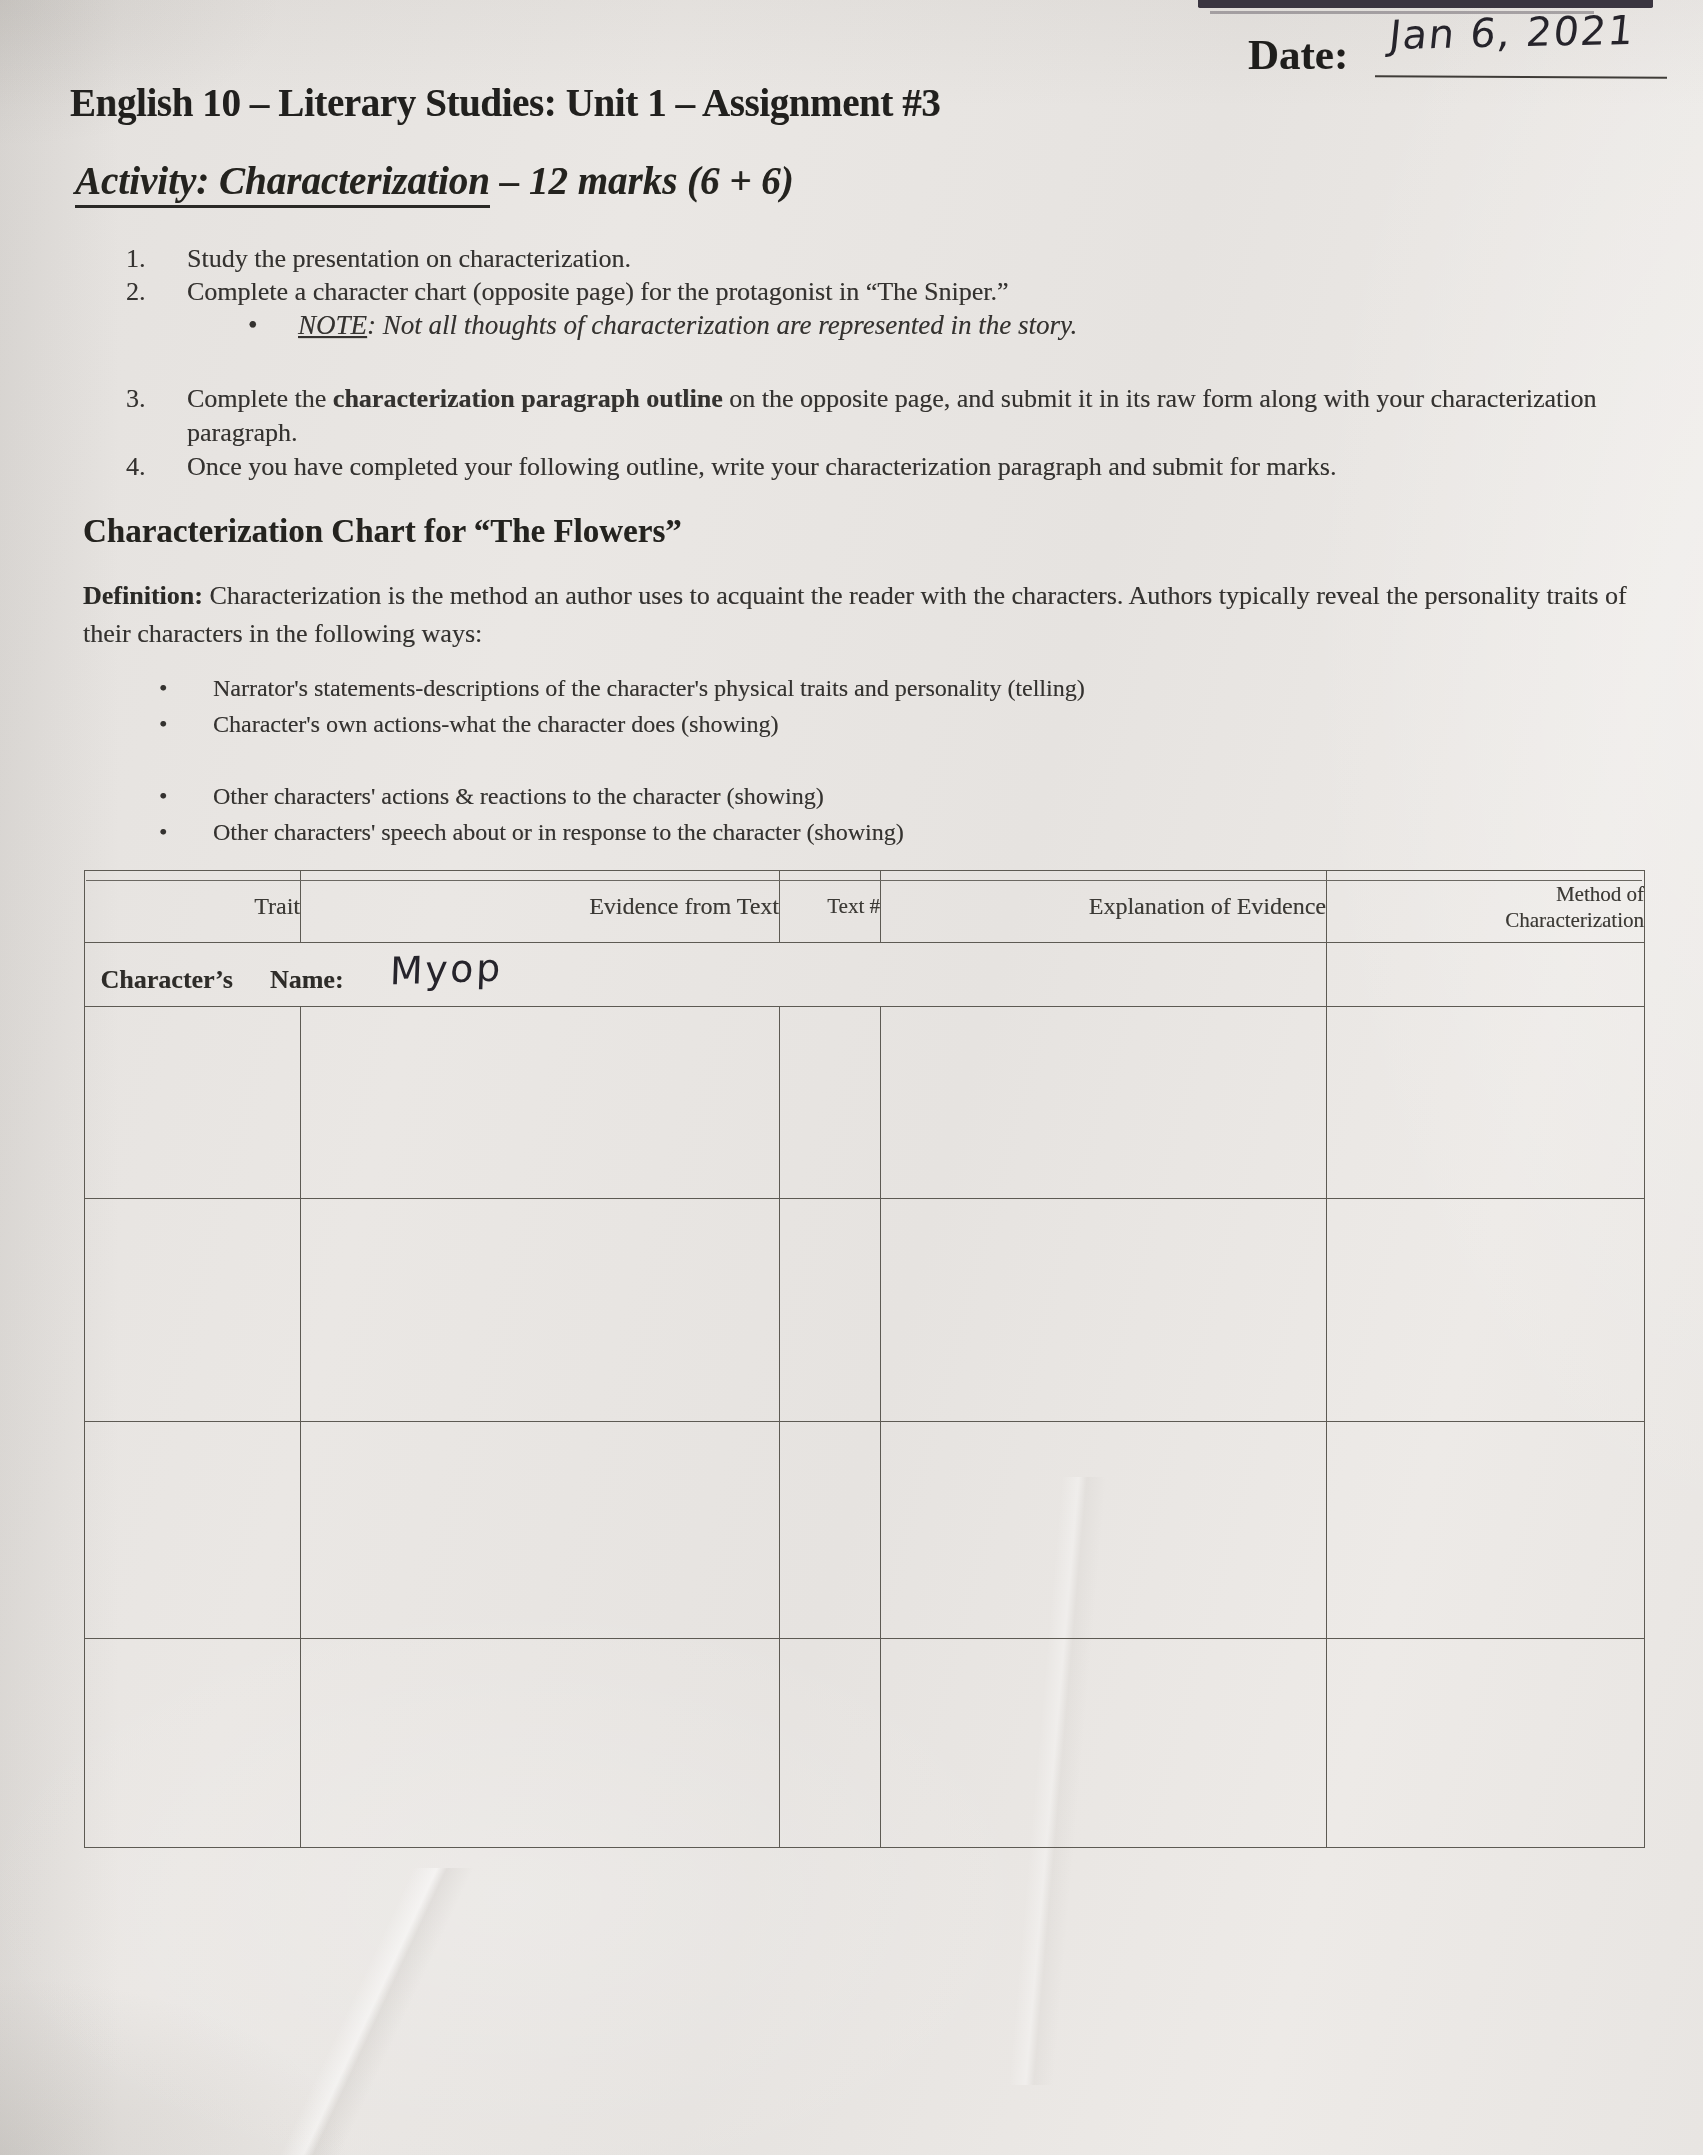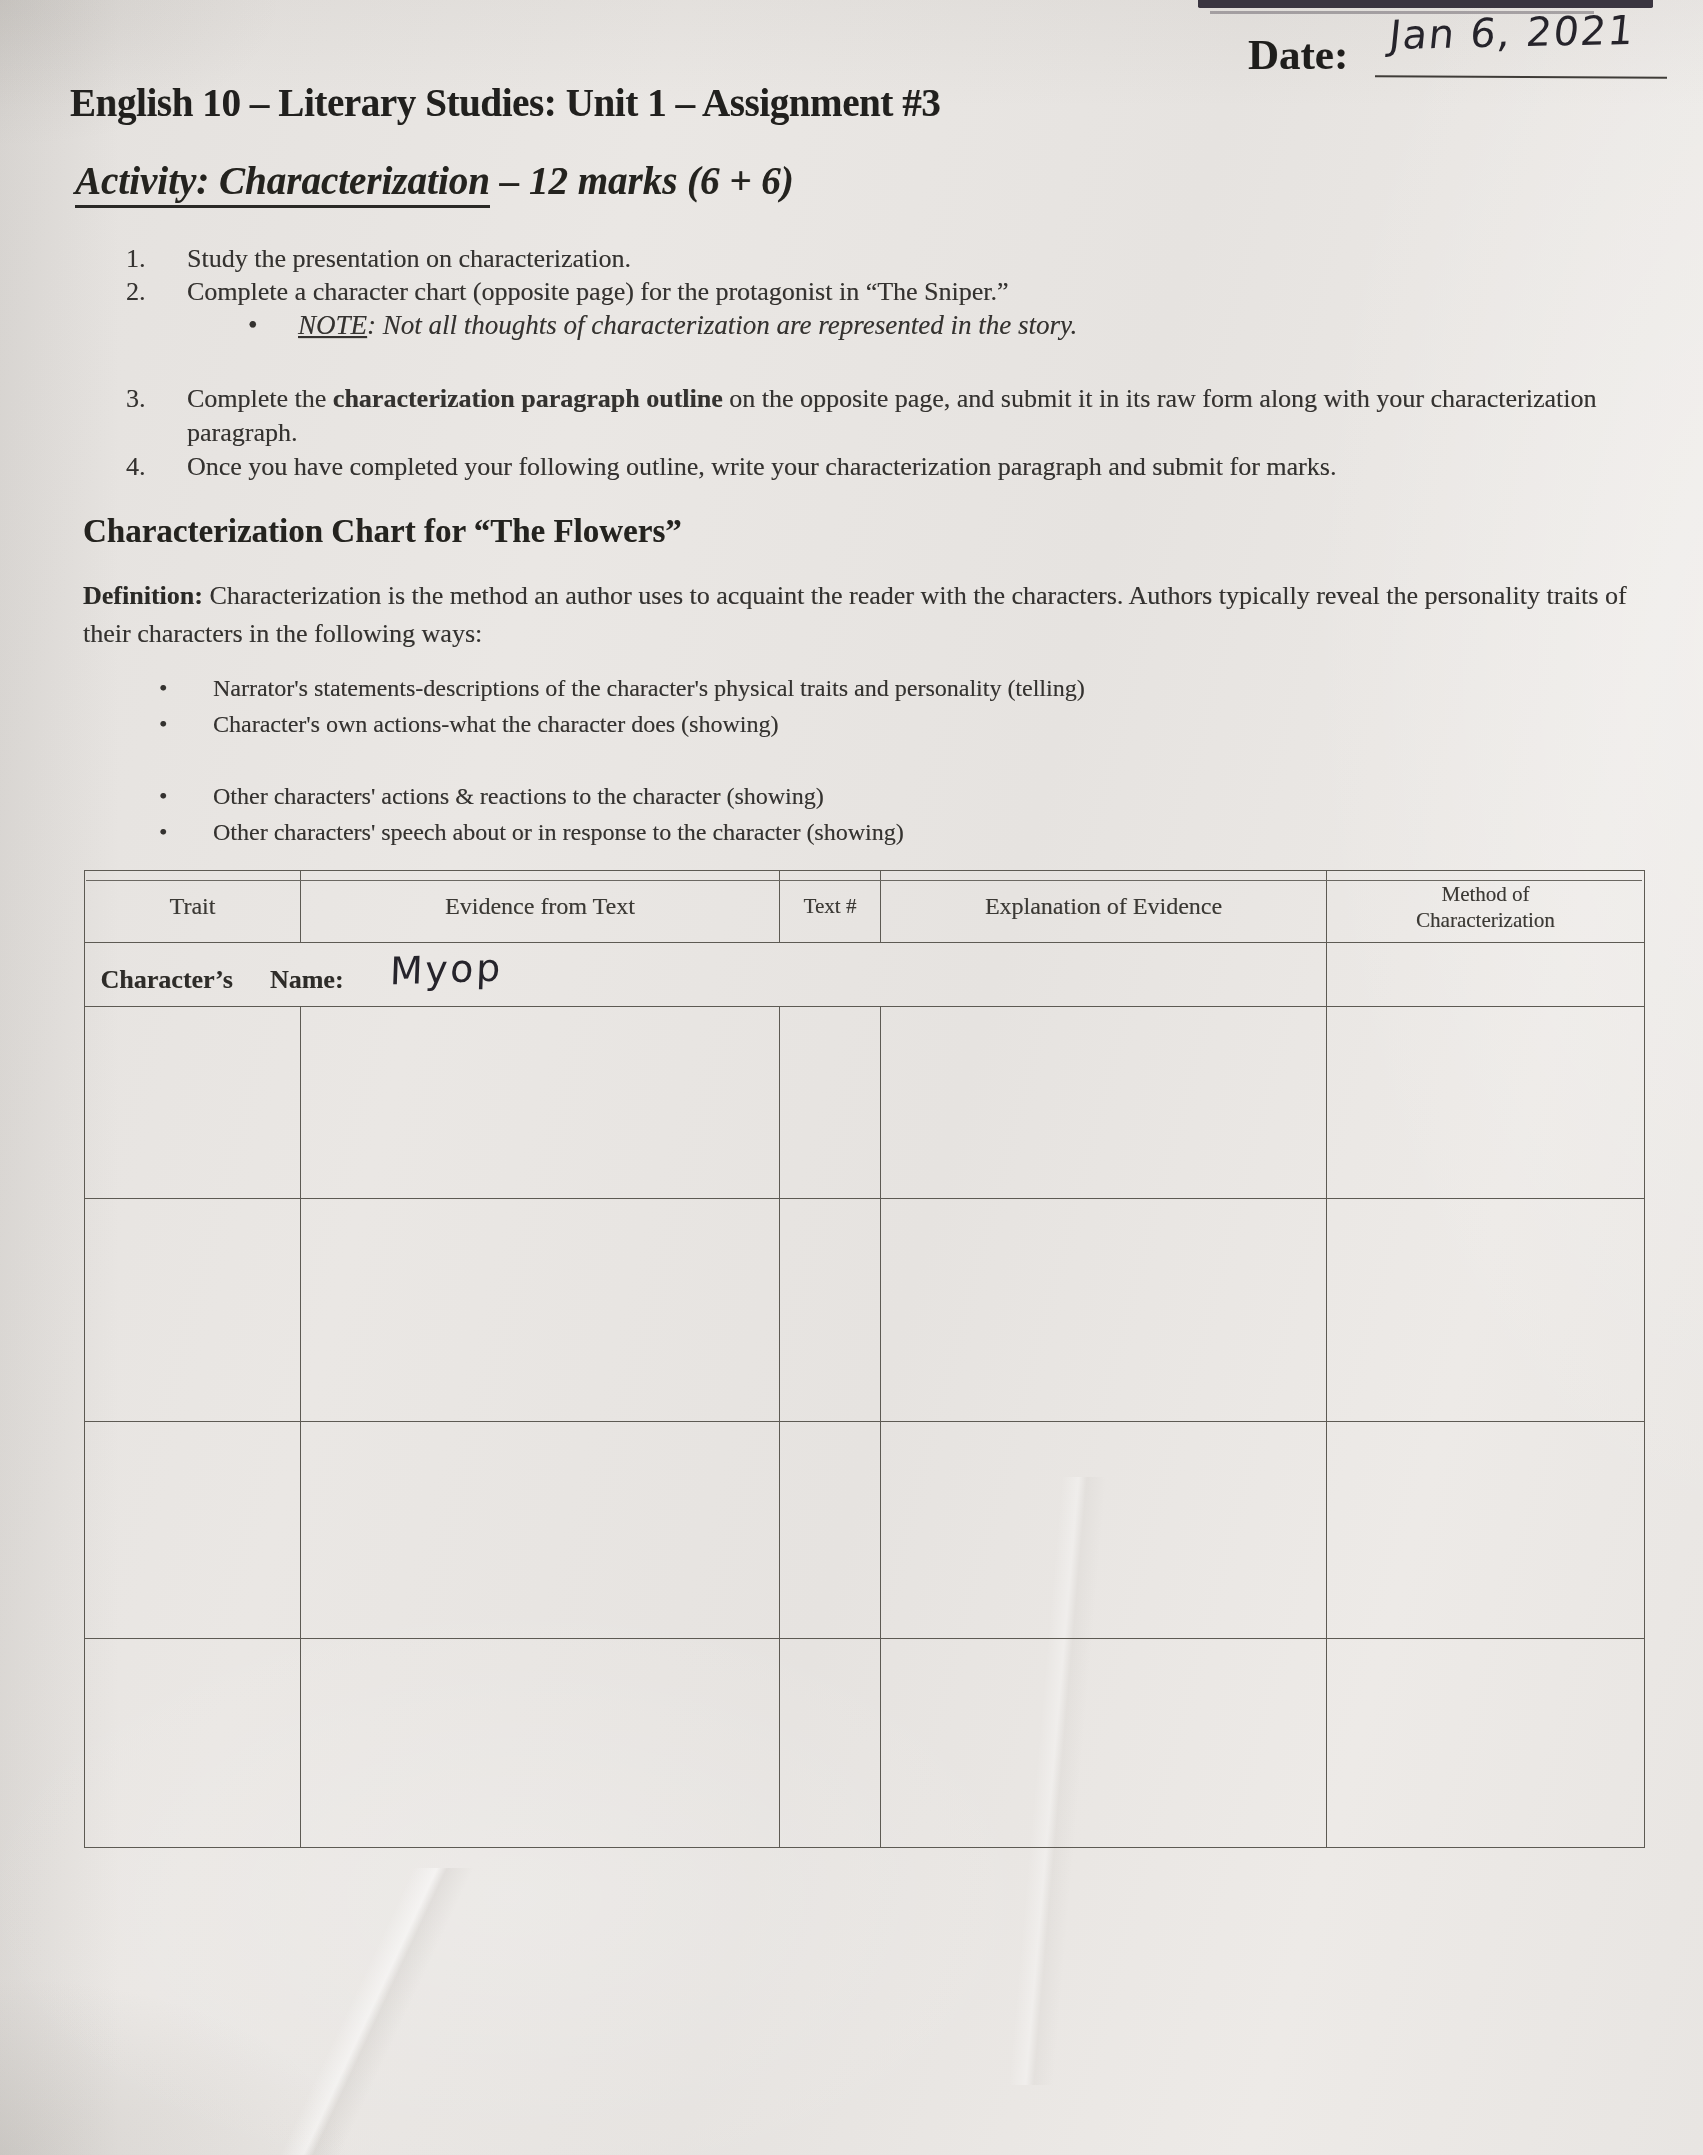--- a/index.html
+++ b/index.html
@@ -51,21 +51,21 @@
 
   .definition{left:83px;top:577px;width:1564px;font-size:26px;line-height:38px;color:#343230;}
   .definition .dlabel{font-weight:bold;color:#2a2926;}
 
   .method{left:139px;font-size:24px;color:#343230;white-space:nowrap;margin-left:20px;}
   .method .dot{display:inline-block;width:54px;}
   .m-0{top:675px;} .m-1{top:711px;} .m-2{top:747px;} .m-3{top:783px;} .m-4{top:819px;}
 
   table.chart{position:absolute;left:84px;top:870px;width:1559px;border-collapse:collapse;table-layout:fixed;}
   table.chart th,table.chart td{border:1.7px solid #5d5a53;padding:0;}
-  table.chart thead th{height:71px;font-size:24px;font-weight:normal;text-align:center;vertical-align:middle;color:#3b3935;}
+  table.chart thead th{height:71px;font-size:24px;font-weight:normal;text-align:right;vertical-align:middle;color:#3b3935;}
   table.chart th.small{font-size:21px;}
   table.chart th.method-h span{display:inline-block;max-width:183px;line-height:26px;}
   .inner-topline{left:86px;top:880px;width:1556px;border-top:1.7px solid #6b6862;}
   tr.name-row td{height:63px;vertical-align:middle;}
   tr.name-row .ncell{padding-left:15.6px;}
   .nlabel1,.nlabel2{font-size:26px;font-weight:bold;color:#2e2c29;}
   .nlabel1{margin-right:37px;}
   .name-hand{display:inline-block;font-size:38px;margin-left:45px;letter-spacing:2.6px;
     transform:rotate(-2deg) skewX(-4deg) translateY(-3.5px);transform-origin:left bottom;}
   tr.row-1 td{height:191px;} tr.row-2 td{height:222px;} tr.row-3 td{height:216px;} tr.row-4 td{height:208px;}

